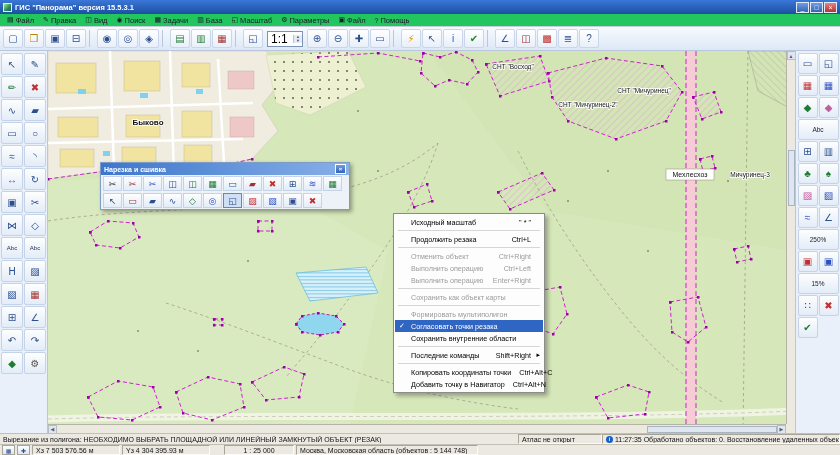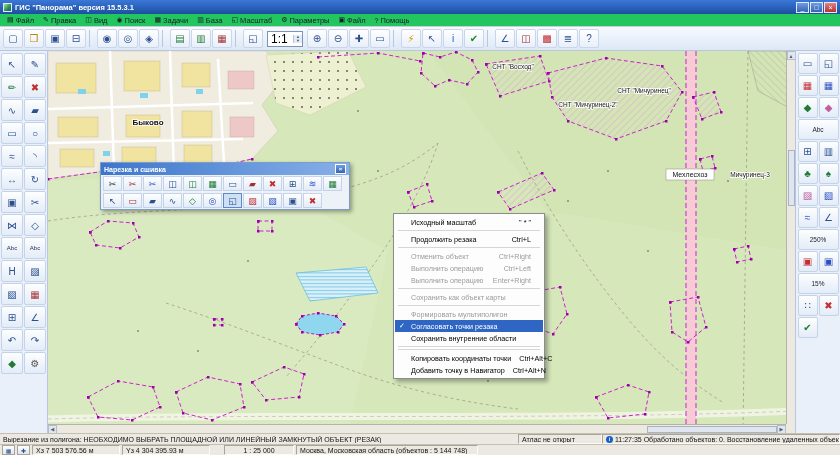--- a/index.html
+++ b/index.html
@@ -484,20 +484,25 @@
     <div class="cm-item highlighted">
         <span class="cm-check">✓</span>
         <span class="cm-l">Согласовать точки резака</span>
         <span class="cm-s"></span>
       </div>
     <div class="cm-item">
         <span class="cm-l">Сохранить внутренние области</span>
         <span class="cm-s"></span>
       </div>
     <div class="cm-sep"></div>
+    <div class="cm-item">
+        <span class="cm-l">Последние команды</span>
+        <span class="cm-s">Shift+Right</span>
+        <span class="cm-arrow">▸</span>
+      </div>
     <div class="cm-sep"></div>
     <div class="cm-item">
         <span class="cm-l">Копировать координаты точки</span>
         <span class="cm-s">Ctrl+Alt+C</span>
       </div>
     <div class="cm-item">
         <span class="cm-l">Добавить точку в Навигатор</span>
         <span class="cm-s">Ctrl+Alt+N</span>
       </div>
   </div>

